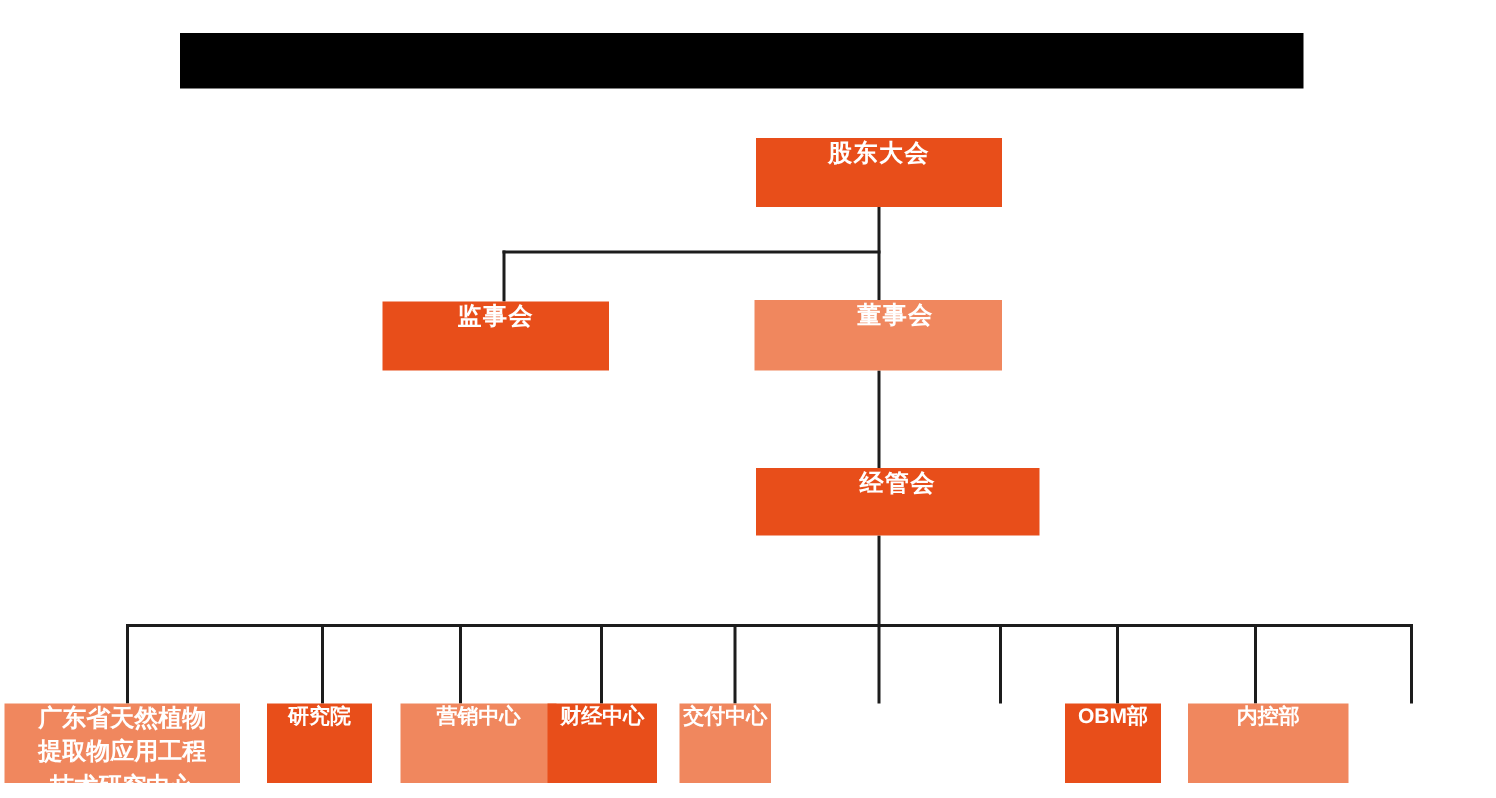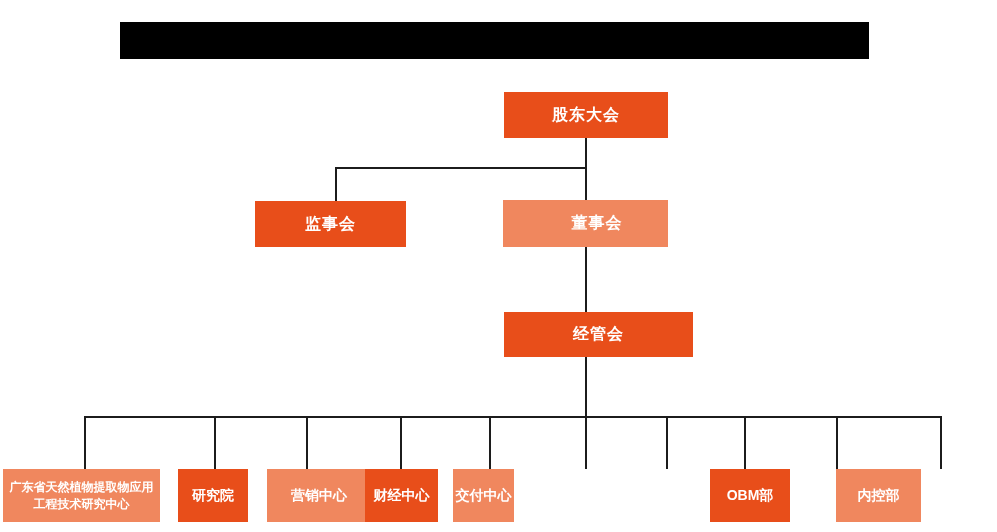--- a/index.html
+++ b/index.html
@@ -10,47 +10,47 @@
     overflow:hidden;
     font-family:"Liberation Sans","DejaVu Sans",sans-serif;
   }
   .redacted{
     position:absolute;left:120px;top:22px;width:749px;height:37px;
     background:#000000;
   }
   .ln{position:absolute;background:#1c1c1c;}
   .node{
     position:absolute;
-    display:flex;align-items:center;justify-content:center;
+    display:flex;justify-content:center;
     color:#ffffff;font-weight:bold;text-align:center;
     box-sizing:border-box;
   }
   .dark{background:#e84e1a;}
   .light{background:#f0875e;}
   .lvl-top{font-size:16px;letter-spacing:1px;}
   .lvl-bottom{font-size:14px;}
-  .small-label{font-size:12px;line-height:1.4;padding:0 4px;letter-spacing:0;}
+  .small-label{font-size:16px;line-height:1.4;padding:0 16px;letter-spacing:0;}
 
   
   .n-shareholders{left:504px;top:92px;width:164px;height:46px;}
   .n-supervisory{left:255px;top:201px;width:151px;height:46px;}
   .n-board{left:503px;top:200px;width:165px;height:47px;padding-left:23px;}
   .n-management{left:504px;top:312px;width:189px;height:45px;}
 
   
   .row{top:469px;height:53px;}
   .n-gd{left:3px;width:157px;}
   .n-research{left:178px;width:70px;}
   .n-marketing{left:267px;width:104px;}
   .n-finance{left:365px;width:73px;}
   .n-delivery{left:453px;width:61px;}
   .n-hr{left:542px;width:83px;}
   .n-itd{left:641px;width:52px;}
-  .n-obm{left:710px;width:80px;}
-  .n-internal{left:836px;width:85px;}
+  .n-obm{left:710px;width:64px;}
+  .n-internal{left:792px;width:107px;}
   .n-investment{left:895px;width:93px;}
 
   
   .v-shareholders{left:585px;top:138px;width:2px;height:62px;}
   .h-branch{left:335px;top:167px;width:252px;height:2px;}
   .v-supervisory{left:335px;top:167px;width:2px;height:34px;}
   .v-board-mgmt{left:585px;top:247px;width:2px;height:65px;}
   .v-mgmt-trunk{left:585px;top:357px;width:2px;height:60px;}
   .trunk{left:84px;top:416px;width:858px;height:2px;}
   .drop{top:416px;width:2px;height:53px;}

